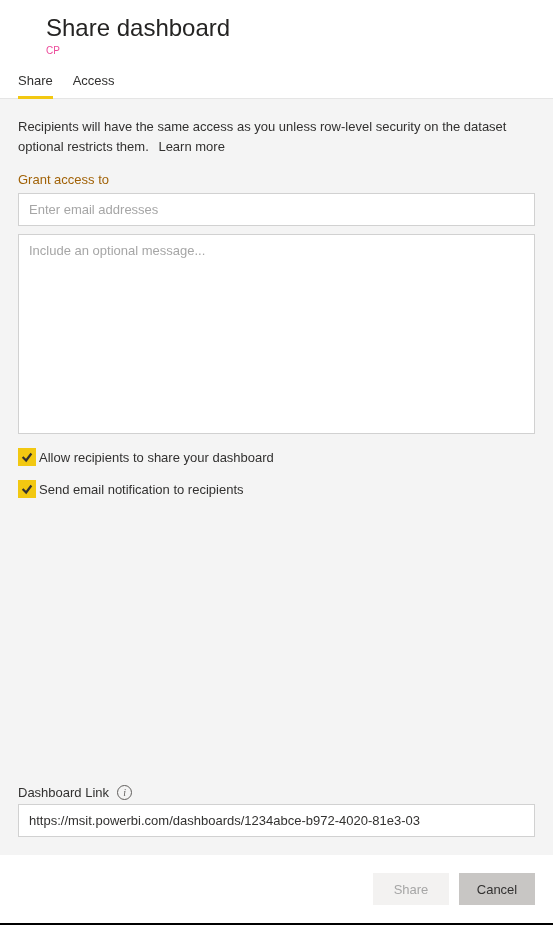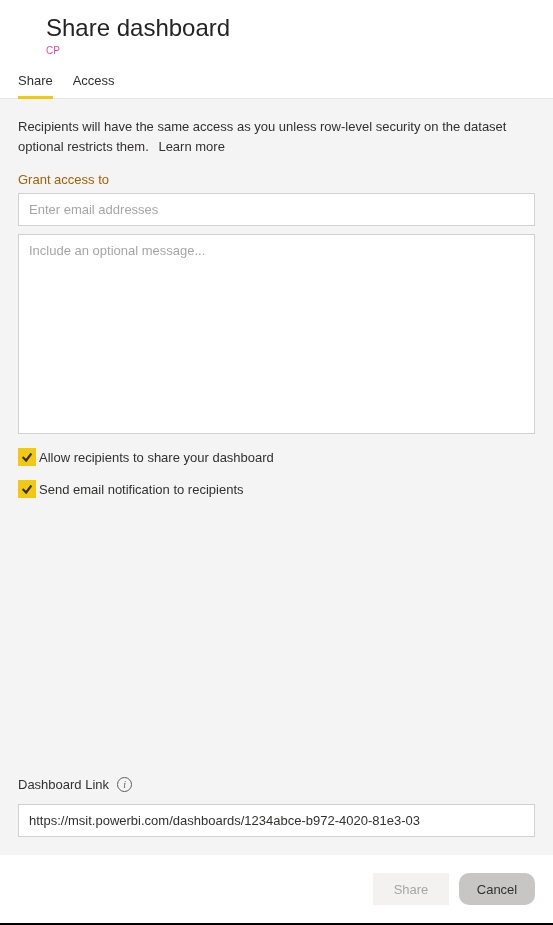--- a/index.html
+++ b/index.html
@@ -132,21 +132,21 @@
     .spacer {
       flex: 1;
     }
     .link-section {
       margin-top: 20px;
     }
     .link-label-row {
       display: flex;
       align-items: center;
       gap: 8px;
-      margin-bottom: 12px;
+      margin-bottom: 4px;
     }
     .info-icon {
       width: 15px;
       height: 15px;
       border: 1px solid #605e5c;
       border-radius: 50%;
       display: flex;
       align-items: center;
       justify-content: center;
       font-size: 10px;
@@ -196,21 +196,20 @@
       cursor: pointer;
       padding: 0 14px;
     }
     .btn-share {
       background: #f3f2f1;
       color: #a6a6a6;
     }
     .btn-cancel {
       background: #c8c6c4;
       color: #323130;
-      border-radius: 10px;
     }
   </style>
 </head>
 <body>
 
 <div class="header">
   <div class="title">Share dashboard</div>
   <div class="subtitle">CP</div>
 </div>
 

